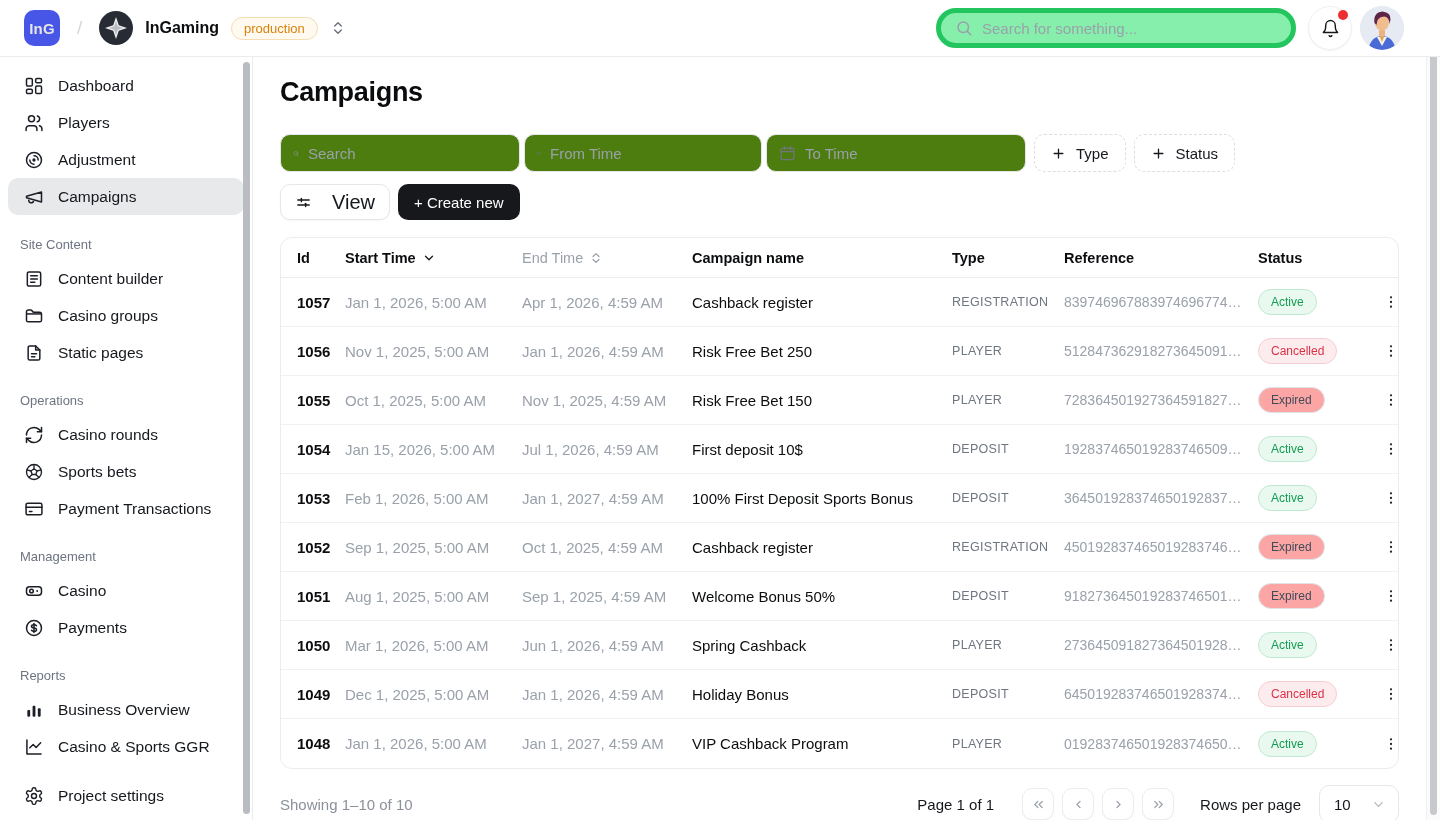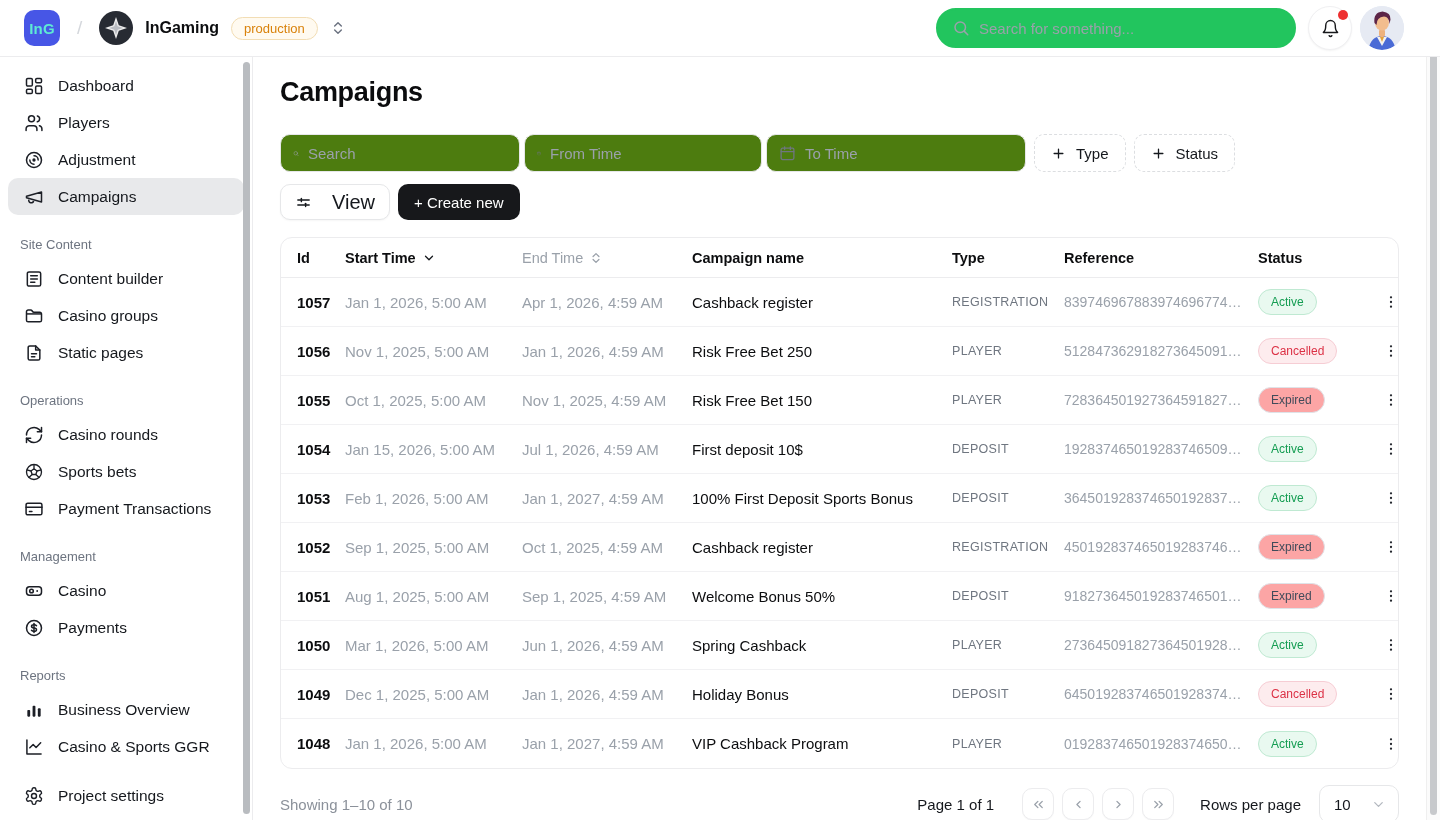--- a/index.html
+++ b/index.html
@@ -3,30 +3,30 @@
 <meta charset="utf-8">
 <style>
   * { margin:0; padding:0; box-sizing:border-box; }
   html,body { width:1440px; height:820px; overflow:hidden; background:#fff;
     font-family:"Liberation Sans","DejaVu Sans",sans-serif; color:var(--text-primary,#0c0d0f); }
 
   
   .topbar { position:absolute; top:0; left:0; width:1440px; height:57px;
     border-bottom:1px solid #ececee; background:#fff; display:flex; align-items:center; z-index:5; }
   .logo { width:36px; height:36px; margin-left:24px; border-radius:10px; background:var(--accent,#4756e6);
-    color:#5eead4; font-weight:700; font-size:15px; display:flex; align-items:center; justify-content:center; letter-spacing:.2px; }
+    color:#e5e5e5; font-weight:700; font-size:15px; display:flex; align-items:center; justify-content:center; letter-spacing:.2px; }
   .crumb-sep { color:#d4d7dc; font-size:19px; margin:0 17px; font-weight:300; }
   .proj-avatar { width:34px; height:34px; border-radius:50%; background:#272b33; display:flex; align-items:center; justify-content:center; }
   .proj-name { font-weight:700; font-size:16px; margin-left:12px; }
   .env-badge { margin-left:12px; height:23px; padding:0 12px; display:flex; align-items:center;
     border:1px solid #f2ddb4; background:#fffaf0; color:#d9820b; font-size:13px; border-radius:12px; }
   .env-switch { margin-left:12px; color:#6b7280; display:flex; }
   .topbar-right { margin-left:auto; display:flex; align-items:center; margin-right:36px; }
-  .global-search { width:360px; height:40px; border:2px solid #22c55e; border-radius:20px;
-    display:flex; align-items:center; padding:0 14px; background:#22c55e; }
+  .global-search { width:360px; height:40px; border:5px solid #22c55e; border-radius:20px;
+    display:flex; align-items:center; padding:0 14px; background:#86efac; }
   .global-search input { border:none; outline:none; flex:1; font-size:15px; margin-left:9px;
     font-family:inherit; color:#111; background:transparent; }
   .global-search input::placeholder { color:#9aa1aa; }
   .bell-btn { position:relative; width:44px; height:44px; border-radius:50%; background:#fff;
     border:1px solid #f0f0f2; box-shadow:0 1px 2px rgba(0,0,0,.05); margin-left:12px;
     display:flex; align-items:center; justify-content:center; cursor:pointer; }
   .bell-dot { position:absolute; top:3px; right:3px; width:10px; height:10px; border-radius:50%; background:#ee2f2f; }
   .user-avatar { width:44px; height:44px; border-radius:50%; margin-left:8px; overflow:hidden; background:#e3e8f2; }
 
   

